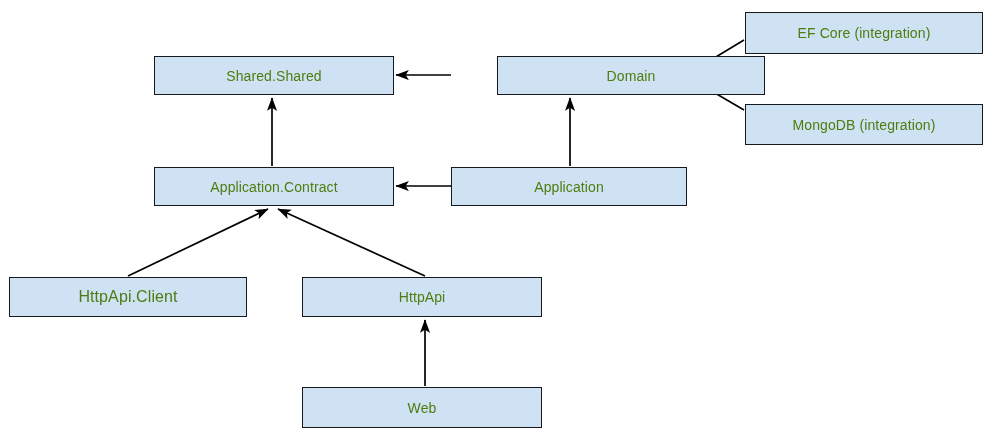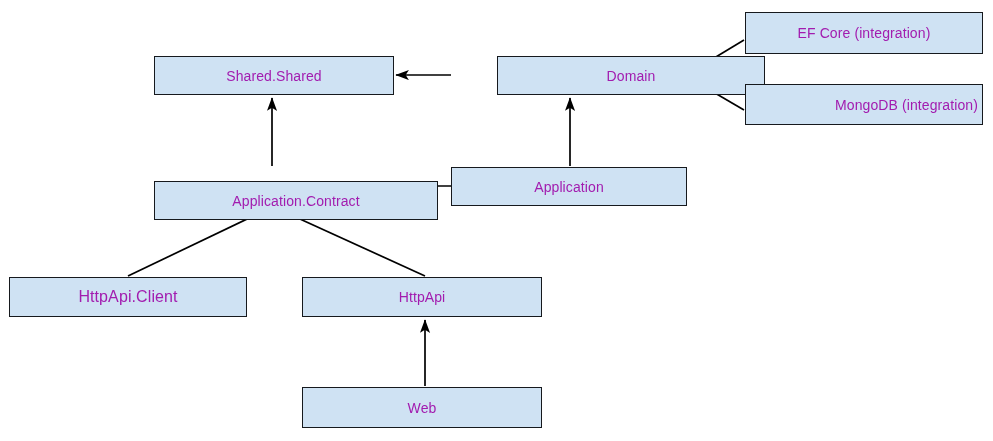--- a/index.html
+++ b/index.html
@@ -27,21 +27,21 @@
     pointer-events: none;
   }
   .node-box {
     position: absolute;
     box-sizing: border-box;
     background: #cfe2f3;
     border: 1px solid #16191d;
     display: flex;
     align-items: center;
     justify-content: center;
-    color: #a21caf;
+    color: #4d7c0f;
     font-family: "Liberation Sans", sans-serif;
     font-size: 14px;
     line-height: 1;
     letter-spacing: 0.1px;
     white-space: nowrap;
   }
   .node-label {
     display: block;
     padding: 0 4px;
   }
@@ -73,24 +73,24 @@
   <div id="nodes-group">
       <div class="node-box" style="left: 154px; top: 56px; width: 240px; height: 39px; background: rgb(207, 226, 243); border-color: rgb(22, 25, 29); font-size: 14px;">
         <span class="node-label">Shared.Shared</span>
       </div>
       <div class="node-box" style="left: 451px; top: 56px; width: 268px; height: 39px; background: rgb(207, 226, 243); border-color: rgb(22, 25, 29); font-size: 14px; margin-left: 46px;">
         <span class="node-label">Domain</span>
       </div>
       <div class="node-box" style="left: 745px; top: 12px; width: 238px; height: 42px; background: rgb(207, 226, 243); border-color: rgb(22, 25, 29); font-size: 14px;">
         <span class="node-label">EF Core (integration)</span>
       </div>
-      <div class="node-box" style="left: 745px; top: 84px; width: 238px; height: 41px; background: rgb(207, 226, 243); border-color: rgb(22, 25, 29); font-size: 14px; justify-content: flex-end;">
+      <div class="node-box" style="left: 745px; top: 104px; width: 238px; height: 41px; background: rgb(207, 226, 243); border-color: rgb(22, 25, 29); font-size: 14px;">
         <span class="node-label">MongoDB (integration)</span>
       </div>
-      <div class="node-box" style="left: 154px; top: 181px; width: 284px; height: 39px; background: rgb(207, 226, 243); border-color: rgb(22, 25, 29); font-size: 14px;">
+      <div class="node-box" style="left: 154px; top: 167px; width: 240px; height: 39px; background: rgb(207, 226, 243); border-color: rgb(22, 25, 29); font-size: 14px;">
         <span class="node-label">Application.Contract</span>
       </div>
       <div class="node-box" style="left: 451px; top: 167px; width: 236px; height: 39px; background: rgb(207, 226, 243); border-color: rgb(22, 25, 29); font-size: 14px;">
         <span class="node-label">Application</span>
       </div>
       <div class="node-box" style="left: 9px; top: 277px; width: 238px; height: 40px; background: rgb(207, 226, 243); border-color: rgb(22, 25, 29); font-size: 16px;">
         <span class="node-label">HttpApi.Client</span>
       </div>
       <div class="node-box" style="left: 302px; top: 277px; width: 240px; height: 40px; background: rgb(207, 226, 243); border-color: rgb(22, 25, 29); font-size: 14px; justify-content: center;">
         <span class="node-label">HttpApi</span>

